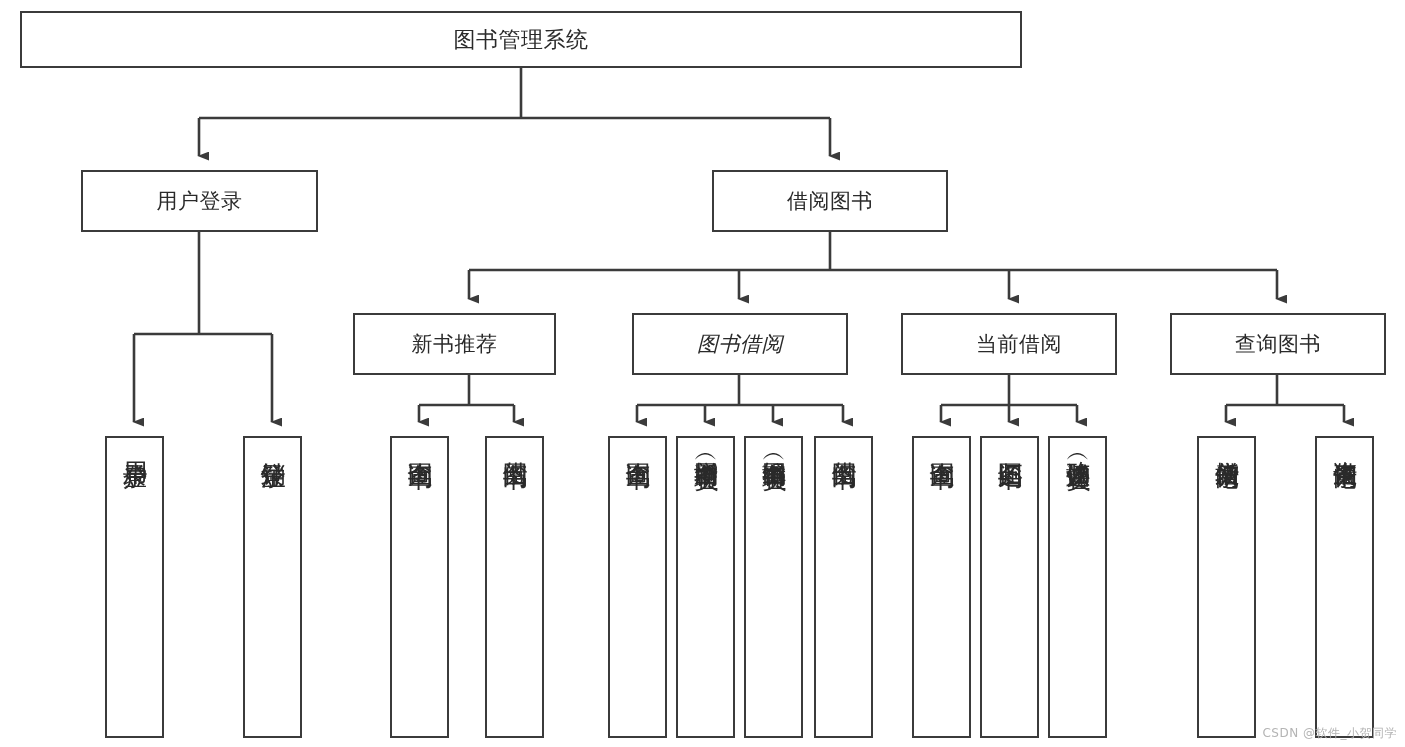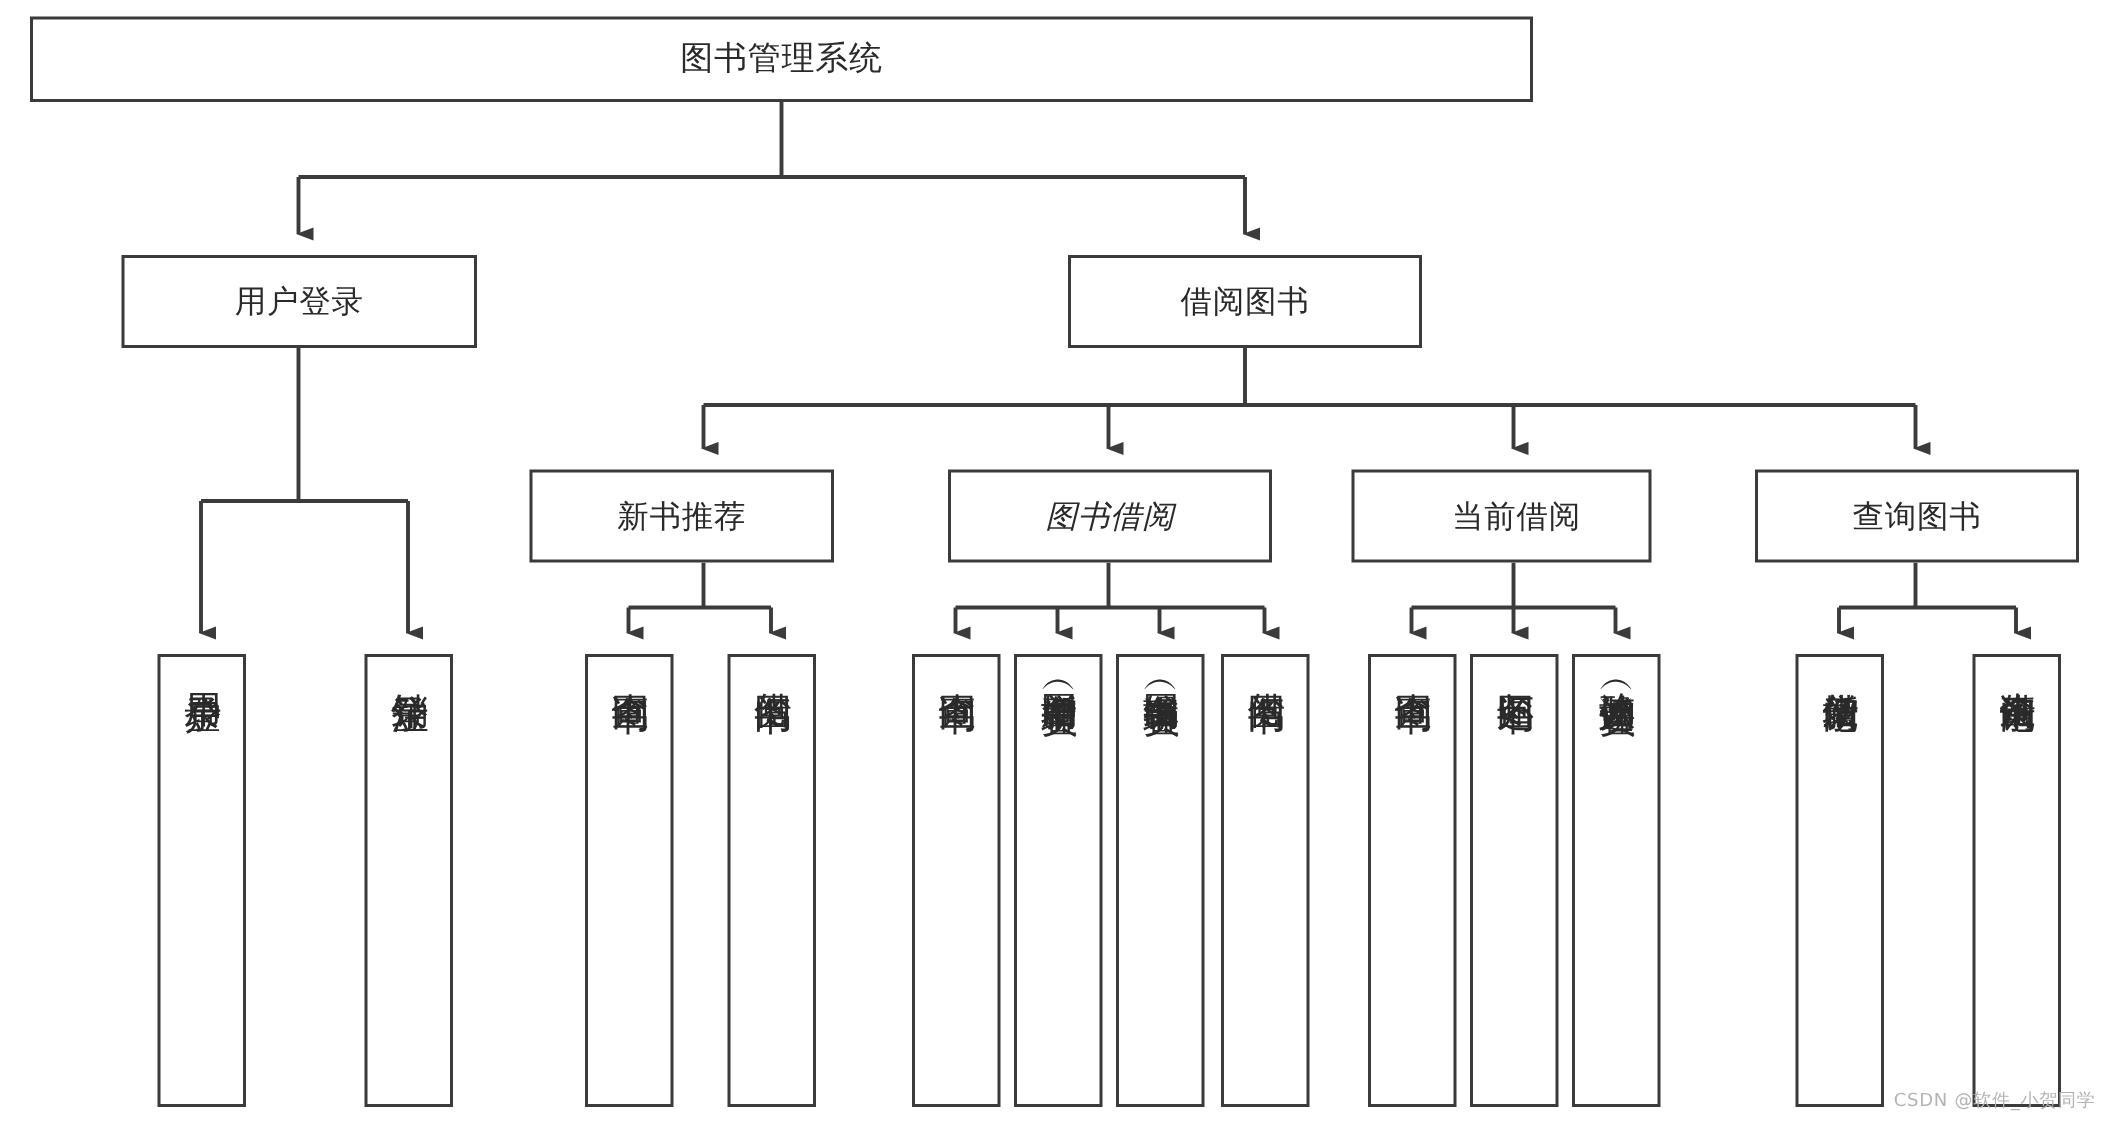--- a/index.html
+++ b/index.html
@@ -150,21 +150,21 @@
   <div class="node h" style="left:712px; top:170px; width:236px; height:62px;">
     <span class="node-label">借阅图书</span>
   </div>
 
   <div class="node h" style="left:353px; top:313px; width:203px; height:62px;">
     <span class="node-label">新书推荐</span>
   </div>
   <div class="node h" style="left:632px; top:313px; width:216px; height:62px;font-style:italic;">
     <span class="node-label">图书借阅</span>
   </div>
-  <div class="node h" style="left:901px; top:313px; width:200px; height:62px;padding-left:20px;">
+  <div class="node h" style="left:901px; top:313px; width:216px; height:62px;padding-left:20px;">
     <span class="node-label">当前借阅</span>
   </div>
   <div class="node h" style="left:1170px; top:313px; width:216px; height:62px;">
     <span class="node-label">查询图书</span>
   </div>
 
   <div class="node v" style="left:105px; top:436px; width:59px; height:302px;">
     <span class="node-label">用户登录</span>
   </div>
   <div class="node v" style="left:243px; top:436px; width:59px; height:302px;">

